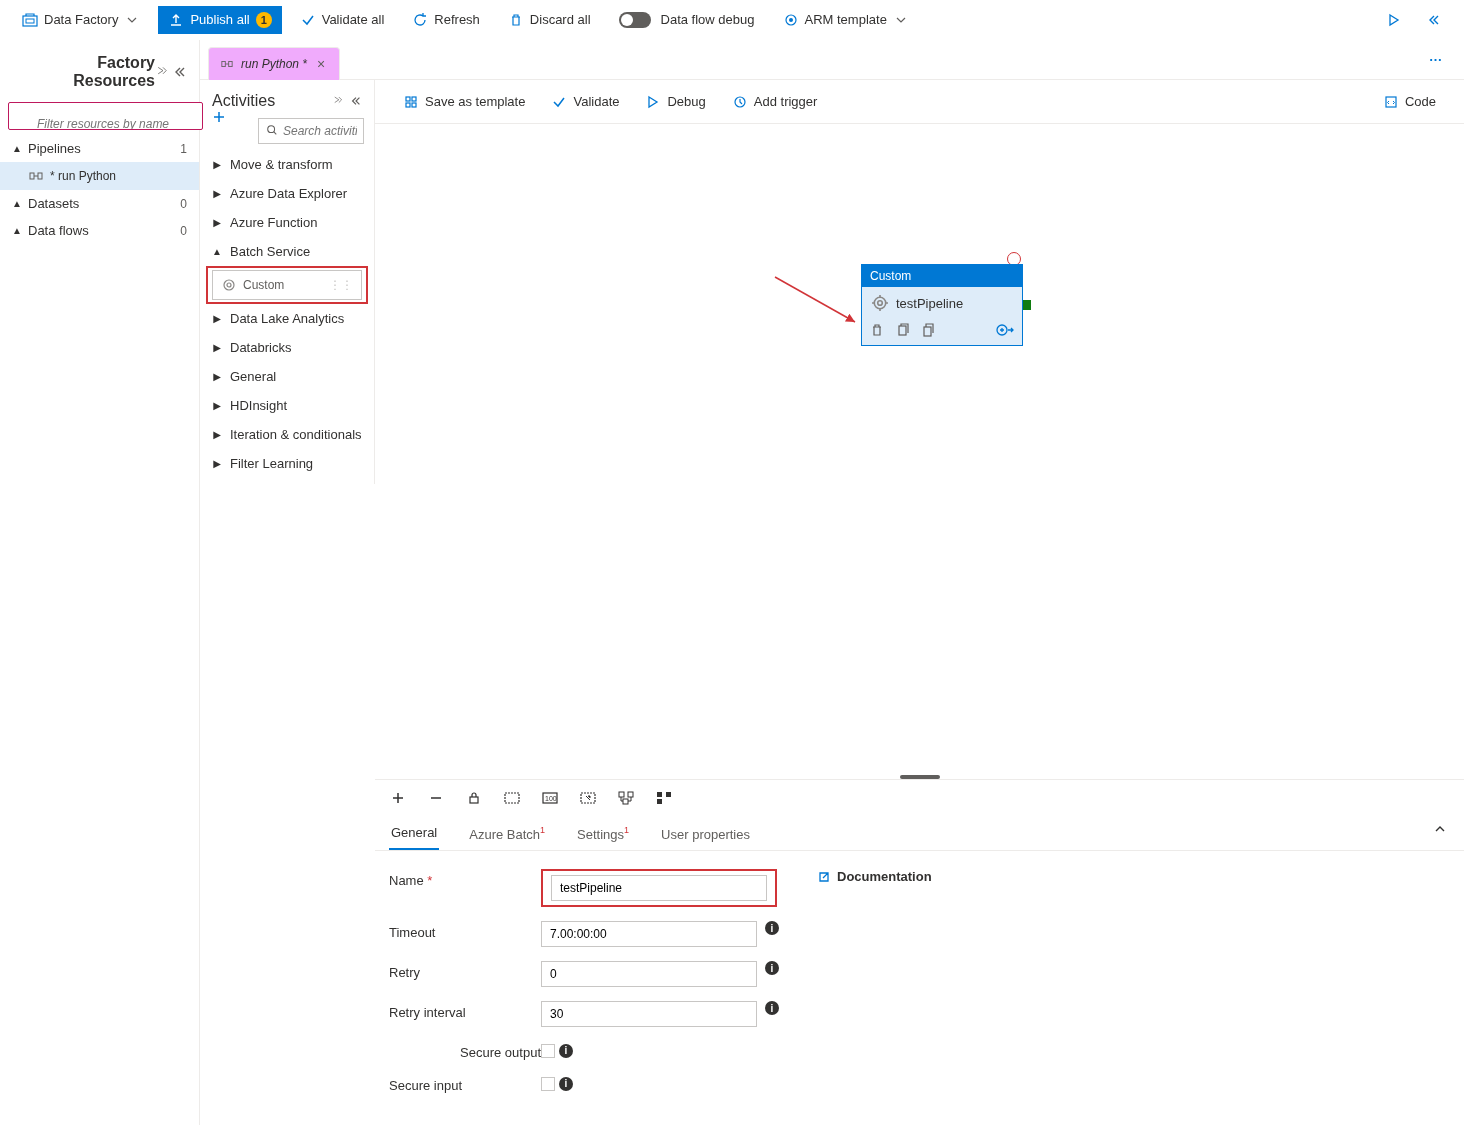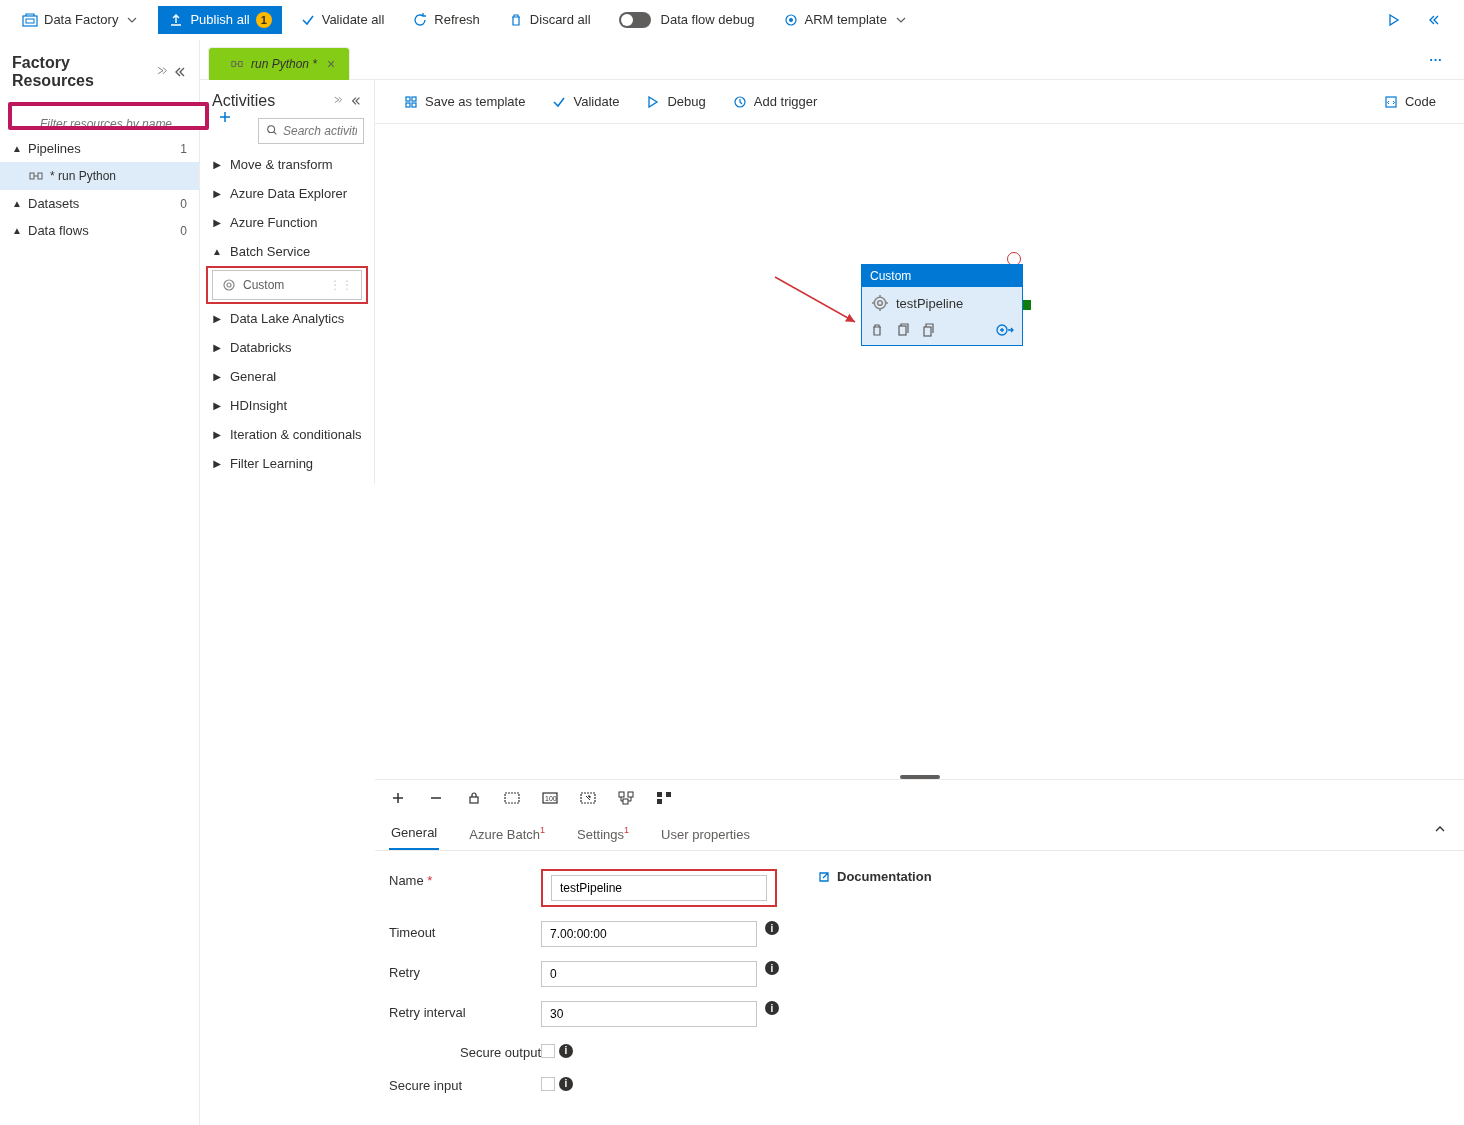--- a/index.html
+++ b/index.html
@@ -13,38 +13,38 @@
     .badge { background: #ffb900; color: #323130; border-radius: 8px; min-width: 16px; height: 16px; display: inline-flex; align-items: center; justify-content: center; font-size: 11px; font-weight: 600; padding: 0 2px; }
     .toggle { width: 32px; height: 16px; background: #605e5c; border-radius: 10px; position: relative; cursor: pointer; }
     .toggle::after { content: ''; position: absolute; width: 12px; height: 12px; background: #fff; border-radius: 50%; top: 2px; left: 2px; }
     .topbar-right { margin-left: auto; display: flex; align-items: center; gap: 4px; }
     
     
     .main { display: flex; height: calc(100% - 40px); }
     
     
     .sidebar-left { width: 200px; border-right: 1px solid #edebe9; padding: 6px 0; }
-    .sidebar-header { display: flex; align-items: center; justify-content: space-between; padding: 8px 12px; font-weight: 600; font-size: 16px; }
+    .sidebar-header { display: flex; align-items: center; justify-content: space-between; padding: 8px 12px; font-weight: 600; font-size: 16px; text-align: right; }
     .sidebar-header-icons { display: flex; gap: 4px; }
     .search-row { display: flex; align-items: center; padding: 4px 8px; gap: 4px; }
-    .search-input { flex: 1; height: 28px; border: 4px solid #be185d; border-radius: 2px; padding: 16px 8px 0 28px; font-size: 12px; font-style: italic; color: #605e5c; position: relative; }
+    .search-input { flex: 1; height: 28px; border: 1px solid #be185d; border-radius: 2px; padding: 16px 8px 0 28px; font-size: 12px; font-style: italic; color: #605e5c; position: relative; }
     .search-wrap { flex: 1; position: relative; }
     .search-wrap .search-icon { position: absolute; left: 8px; top: 6px; color: #605e5c; }
     .plus-btn { color: #0078d4; cursor: pointer; padding: 4px; }
     .tree-item { display: flex; align-items: center; justify-content: space-between; padding: 6px 12px; cursor: pointer; font-size: 13px; }
     .tree-item.selected { background: #deecf9; }
     .tree-label { display: flex; align-items: center; gap: 6px; }
     .tree-count { color: #605e5c; font-size: 12px; }
     .tree-child { padding-left: 28px; }
     .tri { font-size: 10px; color: #323130; width: 10px; text-align: center; display: inline-block; }
     
     
     .activities-panel { width: 175px; border-right: 1px solid #edebe9; padding: 0 0 6px 0; }
     .tab-bar { height: 40px; display: flex; align-items: flex-end; border-bottom: 1px solid #edebe9; padding-left: 8px; }
-    .tab { padding: 8px 14px 8px 20px; border: 1px solid #edebe9; border-bottom: none; border-top-left-radius: 4px; border-top-right-radius: 4px; background: #84cc16; position: relative; top: 1px; display: flex; align-items: center; gap: 6px; font-size: 12px; font-style: italic; }
+    .tab { padding: 8px 14px 8px 10px; border: 1px solid #edebe9; border-bottom: none; border-top-left-radius: 4px; border-top-right-radius: 4px; background: #f0abfc; position: relative; top: 1px; display: flex; align-items: center; gap: 6px; font-size: 12px; font-style: italic; }
     .tab .close-x { font-style: normal; cursor: pointer; color: #605e5c; font-size: 14px; margin-left: 4px; }
     .activities-header { display: flex; align-items: center; justify-content: space-between; padding: 12px 12px 8px 12px; }
     .activities-header h3 { font-size: 16px; font-weight: 400; }
     .activity-search { margin: 0 10px 6px 10px; padding-left: 48px; }
     .activity-search input { width: 100%; height: 26px; border: 1px solid #c8c6c4; padding: 0 6px 0 24px; font-size: 12px; font-style: italic; color: #605e5c; }
     .activity-group { padding: 7px 12px; display: flex; align-items: center; gap: 8px; cursor: pointer; font-size: 13px; }
     .activity-child { margin: 2px 6px 2px 18px; padding: 6px 8px; border: 1px solid #c8c6c4; display: flex; align-items: center; gap: 6px; font-size: 12px; color: #605e5c; position: relative; cursor: grab; }
     .red-box-wrap { border: 2px solid #d13438; padding: 2px 4px; margin: 0 6px; }
     
     

